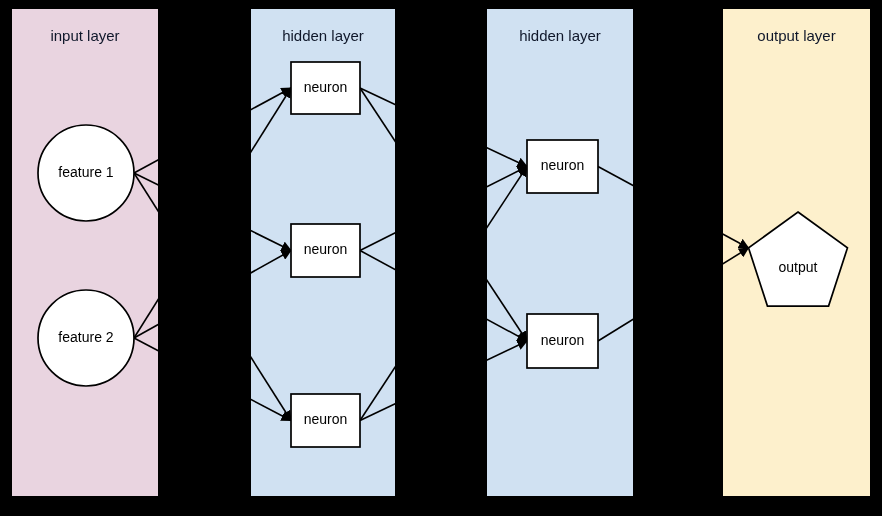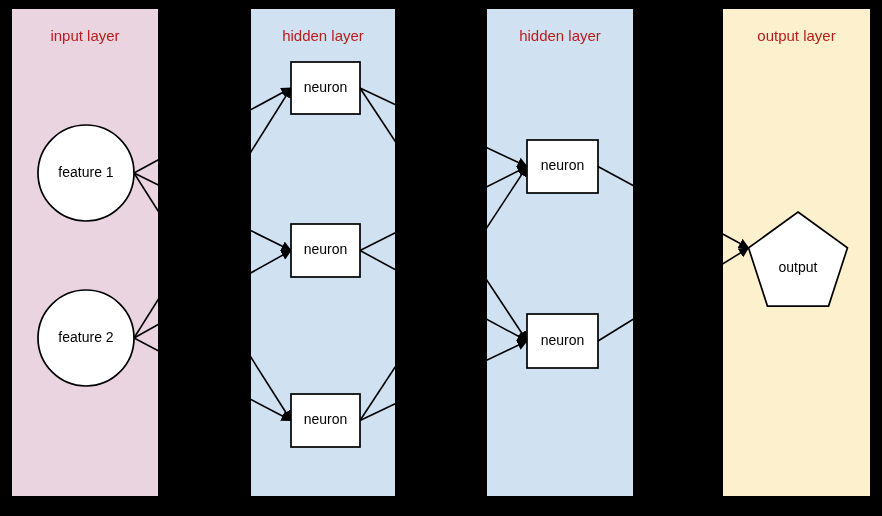--- a/index.html
+++ b/index.html
@@ -21,21 +21,21 @@
     overflow: hidden;
     box-sizing: border-box;
   }
   .layer-title {
     position: absolute;
     top: 18px;
     left: 0;
     width: 100%;
     text-align: center;
     font-size: 15px;
-    color: #b91c1c;
+    color: #0f172a;
     line-height: 18px;
     white-space: nowrap;
   }
   .panel-svg {
     position: absolute;
     top: 0;
     left: 0;
     width: 882px;
     height: 516px;
   }

